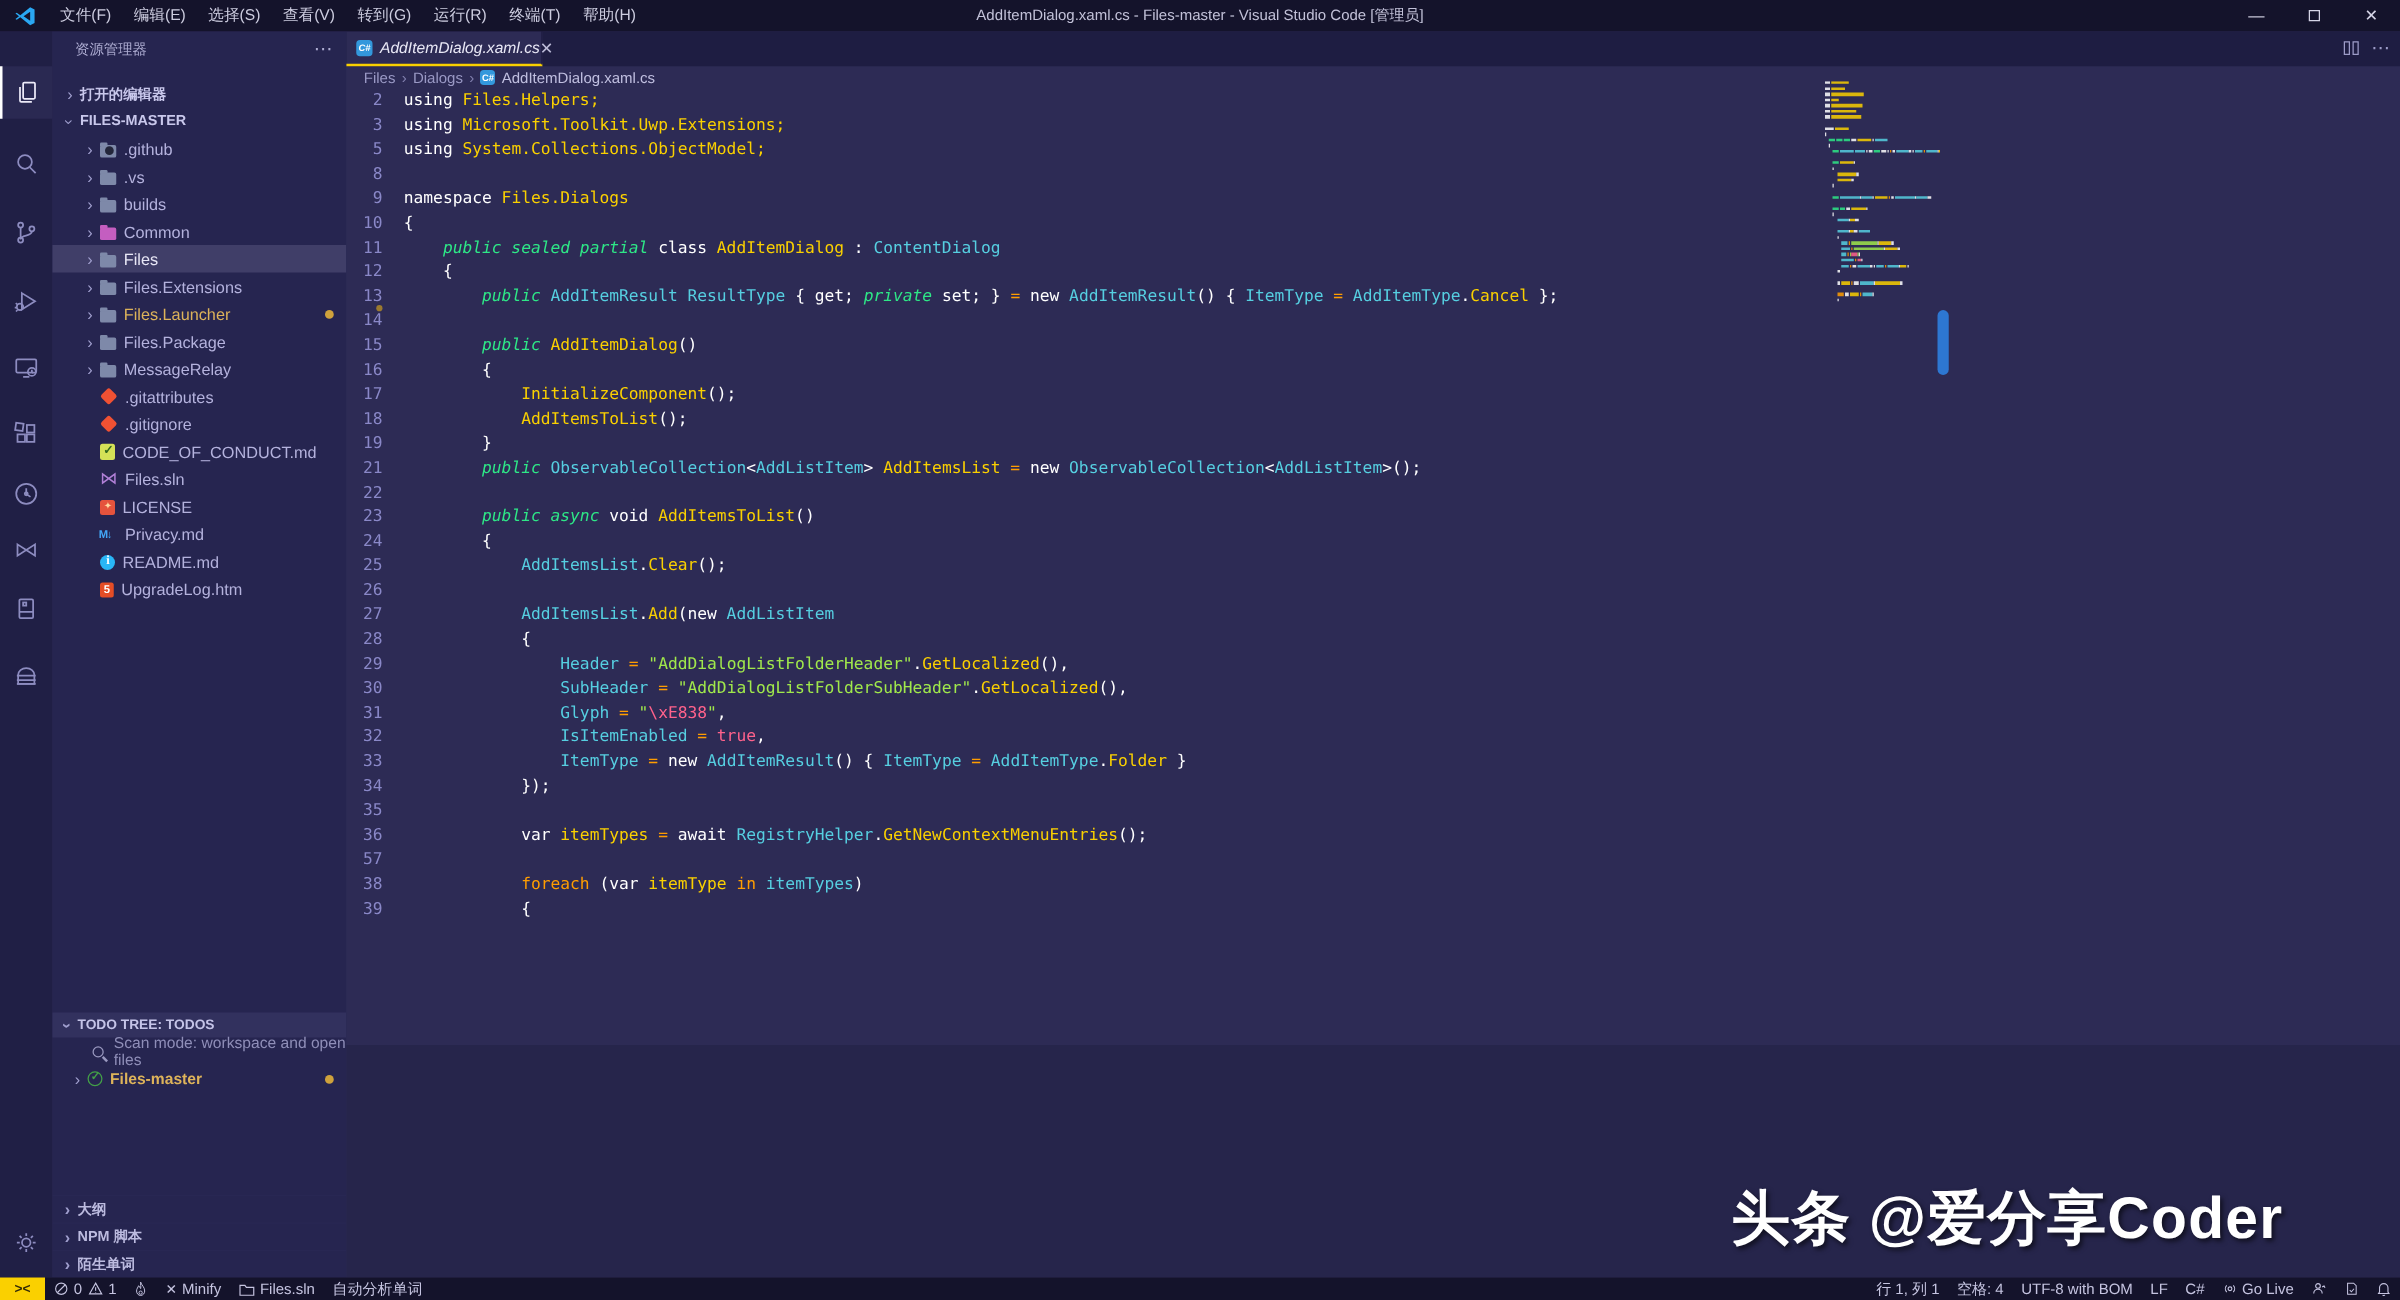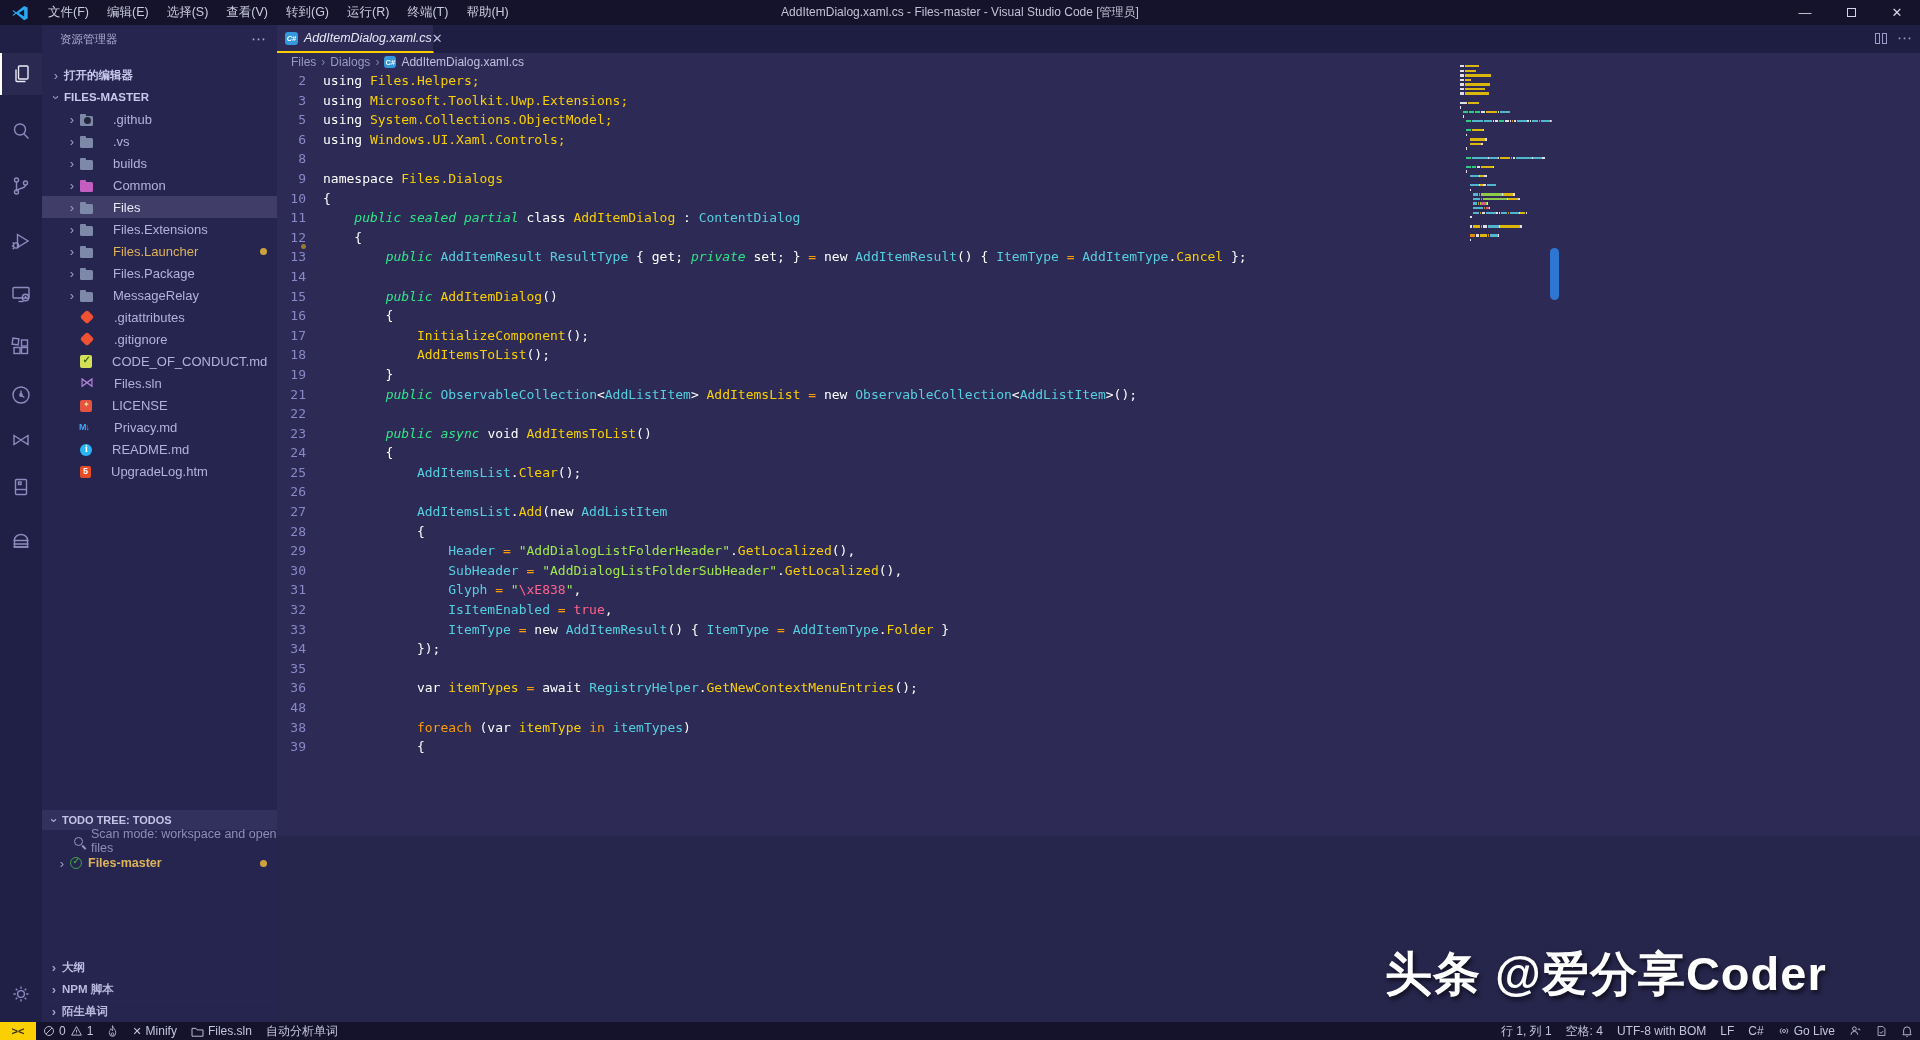--- a/index.html
+++ b/index.html
@@ -34,21 +34,21 @@
              color:#b4b2dd; font-size:13px; }
   .side-header { height:28px; display:flex; align-items:center; padding:0 10px 0 18px;
                  color:#aeadd2; font-size:11.5px; }
   .side-header .more { margin-left:auto; color:#aeadd2; font-size:15px; letter-spacing:1px; }
   .trow { height:22px; display:flex; align-items:center; width:100%; cursor:pointer; }
   .trow.sel { background:#403e68; color:#e8e7f6; }
   .tchev { width:16px; text-align:center; color:#a09fce; font-size:13px; flex:none;
            display:inline-block; }
   .chev-r { display:inline-block; }
   .chev-d { display:inline-block; transform:rotate(90deg); }
-  .tlabel { margin-left:20px; white-space:nowrap; }
+  .tlabel { margin-left:6px; white-space:nowrap; }
   .bold { font-weight:bold; color:#c9c8ec; }
   .gold { color:#ddb35a; }
   .tdot { width:7px; height:7px; border-radius:50%; background:#cfa23c; margin-left:auto;
           margin-right:10px; flex:none; }
   .ticon { width:14px; height:13px; flex:none; position:relative; display:inline-block; }
   .indent1 { padding-left:6px; }
   .indent2 { padding-left:22px; }
 
   
   .ic-folder, .ic-github, .ic-folder-pink { width:13px; height:10px; background:#7e89a9;
@@ -409,21 +409,20 @@
       <span class="crumb-sep">›</span>
       <span class="csharp-icon" style="width:12px;height:12px">C#</span>
       <span style="color:#c0bfe0">AddItemDialog.xaml.cs</span>
     </div>
 
     <div class="code-area">
       <div id="code-lines">
           <div class="code-line"><span class="ln">2</span><span class="ltext"><span class="tk tk-w" style="color: rgb(255, 255, 255);">using </span><span class="tk tk-y" style="color: rgb(250, 208, 0);">Files.Helpers;</span></span></div>
           <div class="code-line"><span class="ln">3</span><span class="ltext"><span class="tk tk-w" style="color: rgb(255, 255, 255);">using </span><span class="tk tk-y" style="color: rgb(250, 208, 0);">Microsoft.Toolkit.Uwp.Extensions;</span></span></div>
           <div class="code-line"><span class="ln">5</span><span class="ltext"><span class="tk tk-w" style="color: rgb(255, 255, 255);">using </span><span class="tk tk-y" style="color: rgb(250, 208, 0);">System.Collections.ObjectModel;</span></span></div>
-          <div class="code-line"><span class="ln">6</span><span class="ltext"><span class="tk tk-w" style="color: rgb(255, 255, 255);">using </span><span class="tk tk-y" style="color: rgb(250, 208, 0);">Windows.UI.Xaml.Controls;</span></span></div>
           <div class="code-line"><span class="ln">8</span><span class="ltext"></span></div>
           <div class="code-line"><span class="ln">9</span><span class="ltext"><span class="tk tk-w" style="color: rgb(255, 255, 255);">namespace </span><span class="tk tk-y" style="color: rgb(250, 208, 0);">Files.Dialogs</span></span></div>
           <div class="code-line"><span class="ln">10</span><span class="ltext"><span class="tk tk-w" style="color: rgb(255, 255, 255);">{</span></span></div>
           <div class="code-line"><span class="ln">11</span><span class="ltext"><span class="tk tk-w" style="color: rgb(255, 255, 255);">    </span><span class="tk tk-g" style="color: rgb(46, 231, 135);">public sealed partial </span><span class="tk tk-w" style="color: rgb(255, 255, 255);">class </span><span class="tk tk-y" style="color: rgb(250, 208, 0);">AddItemDialog</span><span class="tk tk-w" style="color: rgb(255, 255, 255);"> : </span><span class="tk tk-c" style="color: rgb(86, 207, 225);">ContentDialog</span></span></div>
           <div class="code-line"><span class="ln">12</span><span class="ltext"><span class="tk tk-w" style="color: rgb(255, 255, 255);">    {</span></span></div>
           <div class="code-line"><span class="ln">13</span><span class="ltext"><span class="tk tk-w" style="color: rgb(255, 255, 255);">        </span><span class="tk tk-g" style="color: rgb(46, 231, 135);">public </span><span class="tk tk-c" style="color: rgb(86, 207, 225);">AddItemResult</span><span class="tk tk-w" style="color: rgb(255, 255, 255);"> </span><span class="tk tk-c" style="color: rgb(86, 207, 225);">ResultType</span><span class="tk tk-w" style="color: rgb(255, 255, 255);"> { get; </span><span class="tk tk-g" style="color: rgb(46, 231, 135);">private</span><span class="tk tk-w" style="color: rgb(255, 255, 255);"> set; } </span><span class="tk tk-o" style="color: rgb(255, 157, 0);">=</span><span class="tk tk-w" style="color: rgb(255, 255, 255);"> new </span><span class="tk tk-c" style="color: rgb(86, 207, 225);">AddItemResult</span><span class="tk tk-w" style="color: rgb(255, 255, 255);">() { </span><span class="tk tk-c" style="color: rgb(86, 207, 225);">ItemType</span><span class="tk tk-w" style="color: rgb(255, 255, 255);"> </span><span class="tk tk-o" style="color: rgb(255, 157, 0);">=</span><span class="tk tk-w" style="color: rgb(255, 255, 255);"> </span><span class="tk tk-c" style="color: rgb(86, 207, 225);">AddItemType</span><span class="tk tk-w" style="color: rgb(255, 255, 255);">.</span><span class="tk tk-y" style="color: rgb(250, 208, 0);">Cancel</span><span class="tk tk-w" style="color: rgb(255, 255, 255);"> };</span></span></div>
           <div class="code-line"><span class="ln">14</span><span class="ltext"></span></div>
           <div class="code-line"><span class="ln">15</span><span class="ltext"><span class="tk tk-w" style="color: rgb(255, 255, 255);">        </span><span class="tk tk-g" style="color: rgb(46, 231, 135);">public </span><span class="tk tk-y" style="color: rgb(250, 208, 0);">AddItemDialog</span><span class="tk tk-w" style="color: rgb(255, 255, 255);">()</span></span></div>
           <div class="code-line"><span class="ln">16</span><span class="ltext"><span class="tk tk-w" style="color: rgb(255, 255, 255);">        {</span></span></div>
           <div class="code-line"><span class="ln">17</span><span class="ltext"><span class="tk tk-w" style="color: rgb(255, 255, 255);">            </span><span class="tk tk-y" style="color: rgb(250, 208, 0);">InitializeComponent</span><span class="tk tk-w" style="color: rgb(255, 255, 255);">();</span></span></div>
@@ -438,21 +437,21 @@
           <div class="code-line"><span class="ln">27</span><span class="ltext"><span class="tk tk-w" style="color: rgb(255, 255, 255);">            </span><span class="tk tk-c" style="color: rgb(86, 207, 225);">AddItemsList</span><span class="tk tk-w" style="color: rgb(255, 255, 255);">.</span><span class="tk tk-y" style="color: rgb(250, 208, 0);">Add</span><span class="tk tk-w" style="color: rgb(255, 255, 255);">(new </span><span class="tk tk-c" style="color: rgb(86, 207, 225);">AddListItem</span></span></div>
           <div class="code-line"><span class="ln">28</span><span class="ltext"><span class="tk tk-w" style="color: rgb(255, 255, 255);">            {</span></span></div>
           <div class="code-line"><span class="ln">29</span><span class="ltext"><span class="tk tk-w" style="color: rgb(255, 255, 255);">                </span><span class="tk tk-c" style="color: rgb(86, 207, 225);">Header</span><span class="tk tk-w" style="color: rgb(255, 255, 255);"> </span><span class="tk tk-o" style="color: rgb(255, 157, 0);">=</span><span class="tk tk-w" style="color: rgb(255, 255, 255);"> </span><span class="tk tk-s" style="color: rgb(160, 232, 75);">"AddDialogListFolderHeader"</span><span class="tk tk-w" style="color: rgb(255, 255, 255);">.</span><span class="tk tk-y" style="color: rgb(250, 208, 0);">GetLocalized</span><span class="tk tk-w" style="color: rgb(255, 255, 255);">(),</span></span></div>
           <div class="code-line"><span class="ln">30</span><span class="ltext"><span class="tk tk-w" style="color: rgb(255, 255, 255);">                </span><span class="tk tk-c" style="color: rgb(86, 207, 225);">SubHeader</span><span class="tk tk-w" style="color: rgb(255, 255, 255);"> </span><span class="tk tk-o" style="color: rgb(255, 157, 0);">=</span><span class="tk tk-w" style="color: rgb(255, 255, 255);"> </span><span class="tk tk-s" style="color: rgb(160, 232, 75);">"AddDialogListFolderSubHeader"</span><span class="tk tk-w" style="color: rgb(255, 255, 255);">.</span><span class="tk tk-y" style="color: rgb(250, 208, 0);">GetLocalized</span><span class="tk tk-w" style="color: rgb(255, 255, 255);">(),</span></span></div>
           <div class="code-line"><span class="ln">31</span><span class="ltext"><span class="tk tk-w" style="color: rgb(255, 255, 255);">                </span><span class="tk tk-c" style="color: rgb(86, 207, 225);">Glyph</span><span class="tk tk-w" style="color: rgb(255, 255, 255);"> </span><span class="tk tk-o" style="color: rgb(255, 157, 0);">=</span><span class="tk tk-w" style="color: rgb(255, 255, 255);"> </span><span class="tk tk-s" style="color: rgb(160, 232, 75);">"</span><span class="tk tk-p" style="color: rgb(255, 98, 140);">\xE838</span><span class="tk tk-s" style="color: rgb(160, 232, 75);">"</span><span class="tk tk-w" style="color: rgb(255, 255, 255);">,</span></span></div>
           <div class="code-line"><span class="ln">32</span><span class="ltext"><span class="tk tk-w" style="color: rgb(255, 255, 255);">                </span><span class="tk tk-c" style="color: rgb(86, 207, 225);">IsItemEnabled</span><span class="tk tk-w" style="color: rgb(255, 255, 255);"> </span><span class="tk tk-o" style="color: rgb(255, 157, 0);">=</span><span class="tk tk-w" style="color: rgb(255, 255, 255);"> </span><span class="tk tk-p" style="color: rgb(255, 98, 140);">true</span><span class="tk tk-w" style="color: rgb(255, 255, 255);">,</span></span></div>
           <div class="code-line"><span class="ln">33</span><span class="ltext"><span class="tk tk-w" style="color: rgb(255, 255, 255);">                </span><span class="tk tk-c" style="color: rgb(86, 207, 225);">ItemType</span><span class="tk tk-w" style="color: rgb(255, 255, 255);"> </span><span class="tk tk-o" style="color: rgb(255, 157, 0);">=</span><span class="tk tk-w" style="color: rgb(255, 255, 255);"> new </span><span class="tk tk-c" style="color: rgb(86, 207, 225);">AddItemResult</span><span class="tk tk-w" style="color: rgb(255, 255, 255);">() { </span><span class="tk tk-c" style="color: rgb(86, 207, 225);">ItemType</span><span class="tk tk-w" style="color: rgb(255, 255, 255);"> </span><span class="tk tk-o" style="color: rgb(255, 157, 0);">=</span><span class="tk tk-w" style="color: rgb(255, 255, 255);"> </span><span class="tk tk-c" style="color: rgb(86, 207, 225);">AddItemType</span><span class="tk tk-w" style="color: rgb(255, 255, 255);">.</span><span class="tk tk-y" style="color: rgb(250, 208, 0);">Folder</span><span class="tk tk-w" style="color: rgb(255, 255, 255);"> }</span></span></div>
           <div class="code-line"><span class="ln">34</span><span class="ltext"><span class="tk tk-w" style="color: rgb(255, 255, 255);">            });</span></span></div>
           <div class="code-line"><span class="ln">35</span><span class="ltext"></span></div>
           <div class="code-line"><span class="ln">36</span><span class="ltext"><span class="tk tk-w" style="color: rgb(255, 255, 255);">            var </span><span class="tk tk-y" style="color: rgb(250, 208, 0);">itemTypes</span><span class="tk tk-w" style="color: rgb(255, 255, 255);"> </span><span class="tk tk-o" style="color: rgb(255, 157, 0);">=</span><span class="tk tk-w" style="color: rgb(255, 255, 255);"> await </span><span class="tk tk-c" style="color: rgb(86, 207, 225);">RegistryHelper</span><span class="tk tk-w" style="color: rgb(255, 255, 255);">.</span><span class="tk tk-y" style="color: rgb(250, 208, 0);">GetNewContextMenuEntries</span><span class="tk tk-w" style="color: rgb(255, 255, 255);">();</span></span></div>
-          <div class="code-line"><span class="ln">48</span><span class="ltext"></span></div>
+          <div class="code-line"><span class="ln">57</span><span class="ltext"></span></div>
           <div class="code-line"><span class="ln">38</span><span class="ltext"><span class="tk tk-w" style="color: rgb(255, 255, 255);">            </span><span class="tk tk-o" style="color: rgb(255, 157, 0);">foreach</span><span class="tk tk-w" style="color: rgb(255, 255, 255);"> (var </span><span class="tk tk-y" style="color: rgb(250, 208, 0);">itemType</span><span class="tk tk-o" style="color: rgb(255, 157, 0);"> in </span><span class="tk tk-c" style="color: rgb(86, 207, 225);">itemTypes</span><span class="tk tk-w" style="color: rgb(255, 255, 255);">)</span></span></div>
           <div class="code-line"><span class="ln">39</span><span class="ltext"><span class="tk tk-w" style="color: rgb(255, 255, 255);">            {</span></span></div>
         </div>
       <div class="gutter-dot"></div>
     </div>
 
     <div class="editor-dim"></div>
     <div class="minimap" id="minimap">
         <div class="mm-row"><span class="mm-seg" style="width: 4px; background: rgb(255, 255, 255);"></span><span class="mm-seg" style="width: 1px;"></span><span class="mm-seg" style="width: 13.6px; background: rgb(250, 208, 0);"></span></div>
         <div class="mm-row"><span class="mm-seg" style="width: 4px; background: rgb(255, 255, 255);"></span><span class="mm-seg" style="width: 1px;"></span><span class="mm-seg" style="width: 11.2px; background: rgb(250, 208, 0);"></span></div>

